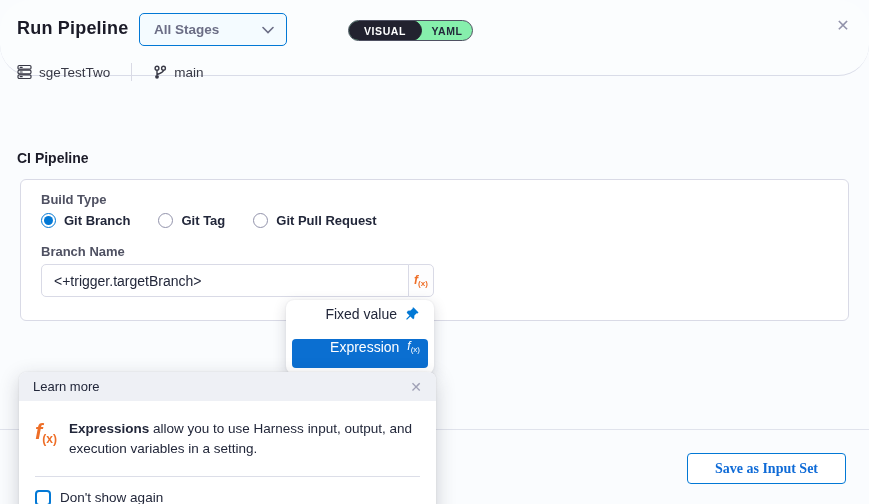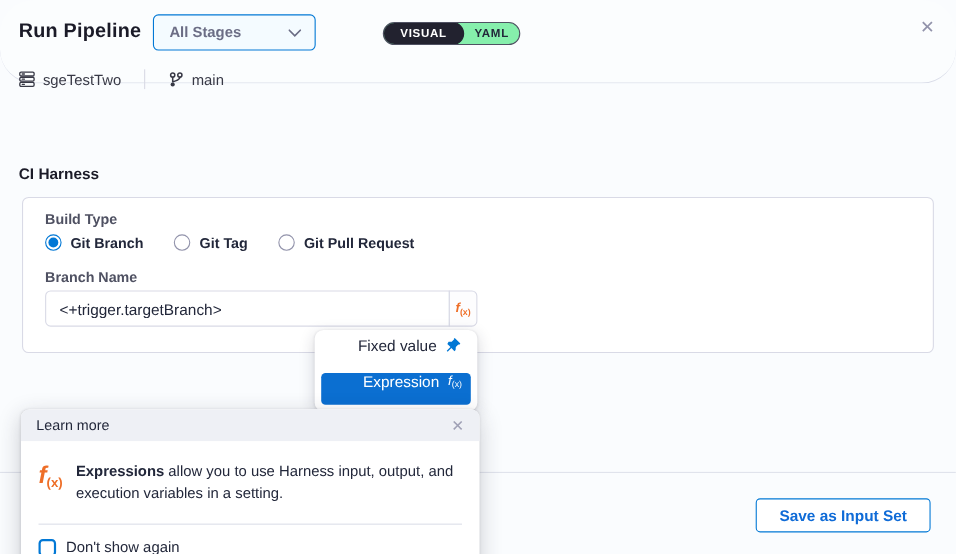--- a/index.html
+++ b/index.html
@@ -128,21 +128,21 @@
     width:16px; height:16px; border:2px solid #0278d5; border-radius:4px; background:#fff;
   }
   .dont-label { font-size:13.5px; color:#22273a; }
 
   
   .footer-div { position:absolute; left:0; right:0; top:429px; height:1px; background:#e0e3ec; }
   .save-btn {
     position:absolute; left:687px; top:453px; width:159px; height:31px;
     background:#fff; border:1px solid #0278d5; border-radius:4px;
     color:#0f6bd7; font-size:14px; font-weight:700; cursor:pointer;
-    font-family:Liberation Sans, sans-serif;
+    font-family:Liberation Serif, serif;
   }
   svg { display:block; }
 </style>
 </head>
 <body>
 
 <div class="modal">
 
   <div class="header">
     <div class="title">Run Pipeline</div>
@@ -179,21 +179,21 @@
           <circle cx="4" cy="3.2" r="1.9" fill="none" stroke="#383946" stroke-width="1.4"></circle>
           <circle cx="10.5" cy="3.2" r="1.9" fill="none" stroke="#383946" stroke-width="1.4"></circle>
           <circle cx="4" cy="11.8" r="1.9" fill="#383946"></circle>
           <path d="M4 5.1v4.8M10.5 5.1c0 3-3.5 3-6 4.2" fill="none" stroke="#383946" stroke-width="1.4"></path>
         </svg>
       </span>
       <span class="txt">main</span>
     </div>
   </div>
 
-  <div class="section-title">CI Harness</div>
+  <div class="section-title">CI Pipeline</div>
 
   <div class="card">
     <div class="field-label lbl-build">Build Type</div>
 
     <div class="radio-row">
       <div class="radio-item">
         <span class="radio-circle checked"></span>
         <span class="radio-label">Git Branch</span>
       </div>
       <div class="radio-item">

